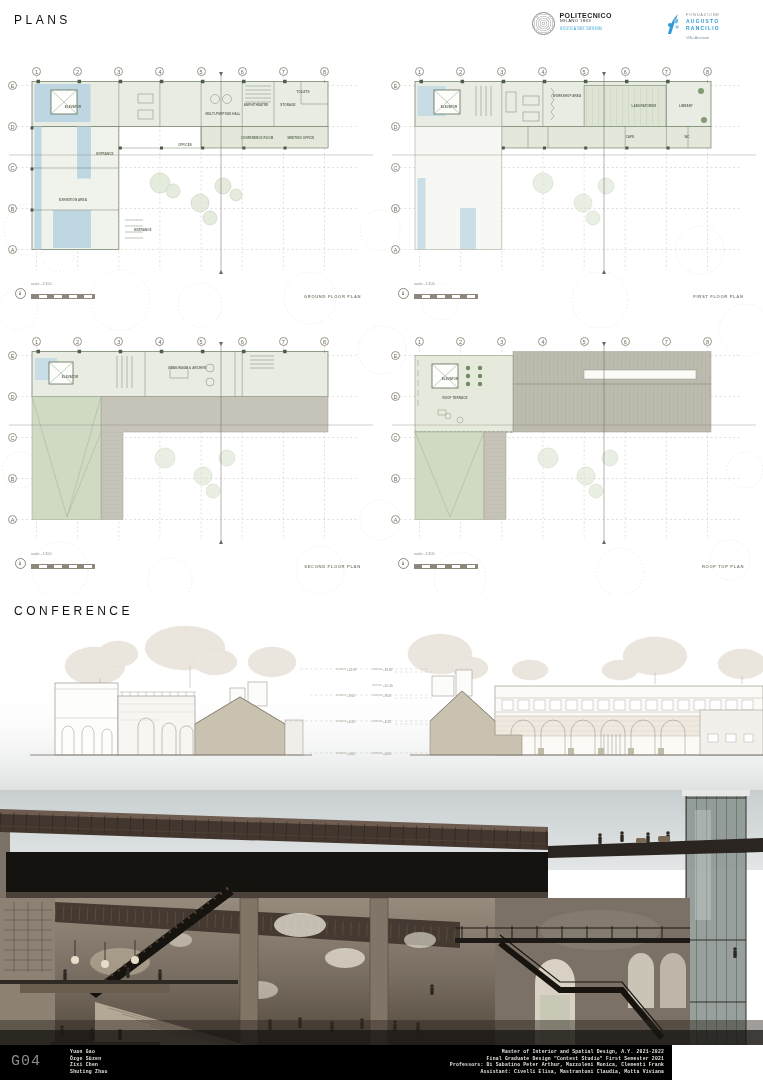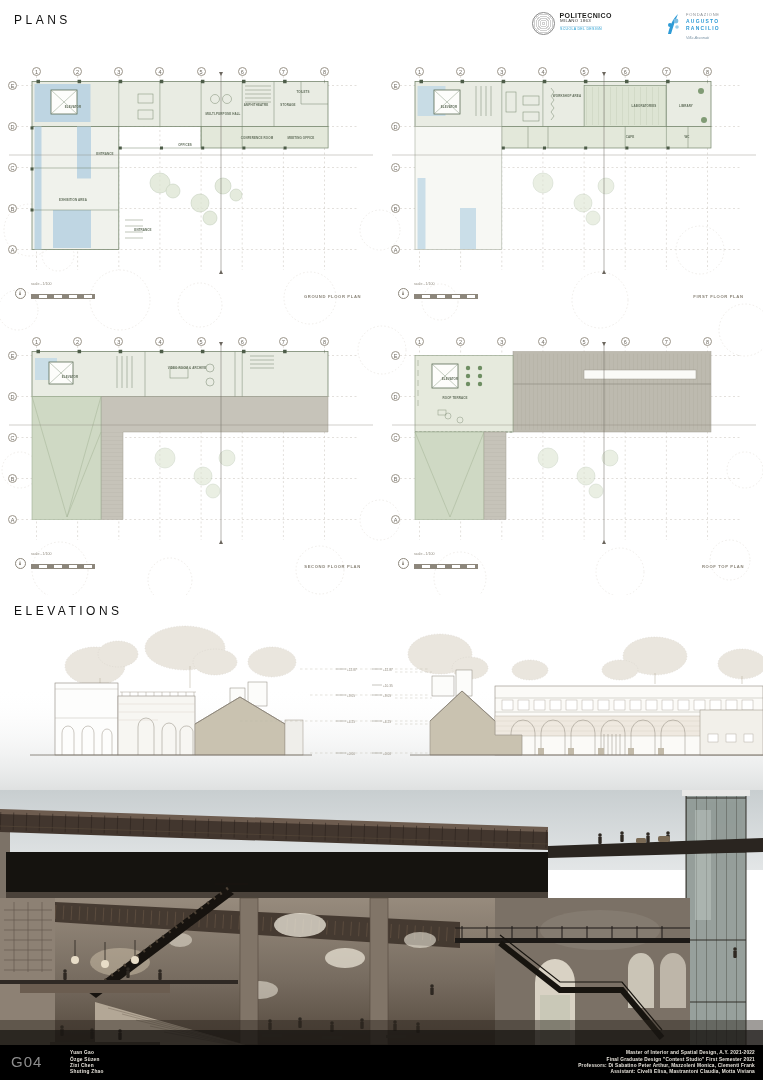--- a/index.html
+++ b/index.html
@@ -36,21 +36,21 @@
   .scale-note{position:absolute;left:26px;top:224px;font-size:8px;color:#8f897e;transform:scale(.45);
               transform-origin:0 0;white-space:nowrap;line-height:1.3;}
   .scale-bar{position:absolute;left:26px;top:236px;width:62px;height:2.5px;border:.5px solid #8d877c;
              background:repeating-linear-gradient(90deg,#8d877c 0 7.5px,#ffffff 7.5px 15px);}
   .north{position:absolute;left:10px;top:230px;width:9px;height:9px;border:.6px solid #8d877c;border-radius:50%;}
   .north:after{content:"";position:absolute;left:3.2px;top:1px;width:0;height:0;
                border-left:1.4px solid transparent;border-right:1.4px solid transparent;border-bottom:5px solid #8d877c;}
   
   .lvl{position:absolute;font-size:7px;color:#8f887c;transform:scale(.45);transform-origin:0 50%;white-space:nowrap;}
   
-  .footer{position:absolute;left:0;top:1045px;width:763px;height:35px;background:#000;}
+  .footer{position:absolute;left:0;top:1045px;width:672px;height:35px;background:#000;font-family:Liberation Mono, monospace;}
   .gcode{position:absolute;left:11px;top:8px;font-size:15px;letter-spacing:1px;color:#8d8d8d;}
   .authors{position:absolute;left:70px;top:4px;transform:scale(.68);transform-origin:0 0;
            color:#eae6de;font-size:7px;line-height:9.5px;font-weight:bold;letter-spacing:.4px;}
   .credits{position:absolute;right:8px;top:4px;transform:scale(.68);transform-origin:100% 0;
            color:#eae6de;font-size:7px;line-height:9.5px;text-align:right;font-weight:bold;letter-spacing:.3px;}
 </style>
 </head>
 <body>
 
 <div class="page-title" style="left:14px;top:13px;">PLANS</div>
@@ -378,21 +378,21 @@
       </div>
     <span class="rl" style="left:62px;top:51px;">ELEVATOR</span>
     <span class="rl" style="left:67px;top:70px;">ROOF TERRACE</span>
     <span class="cap">ROOF TOP PLAN</span>
     <span class="scale-note">scale - 1/100</span>
     <div class="scale-bar"></div>
     <div class="north"></div>
   </div>
 </div>
 
-<div class="page-title" style="left:14px;top:604px;">ELEVATIONS</div>
+<div class="page-title" style="left:14px;top:604px;">CONFERENCE</div>
 
 <div class="abs" style="left:0;top:618px;width:763px;height:172px;">
   <svg width="763" height="172" viewBox="0 0 763 172">
     <defs>
       <linearGradient id="mist" x1="0" y1="0" x2="0" y2="1">
         <stop offset="0" stop-color="#ffffff" stop-opacity="0"></stop>
         <stop offset="1" stop-color="#dfe1e1"></stop>
       </linearGradient>
     </defs>
 

